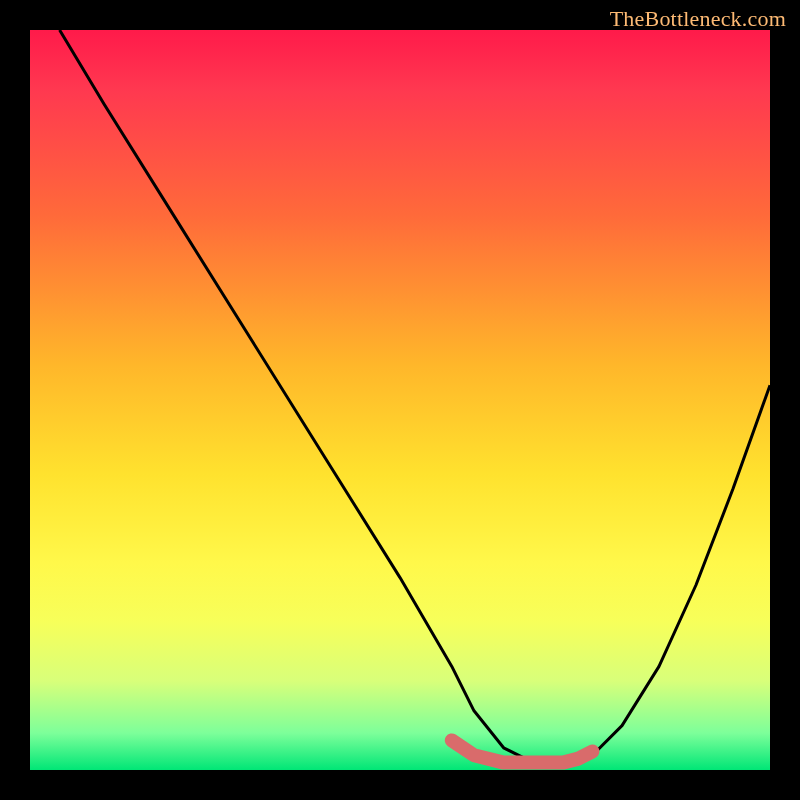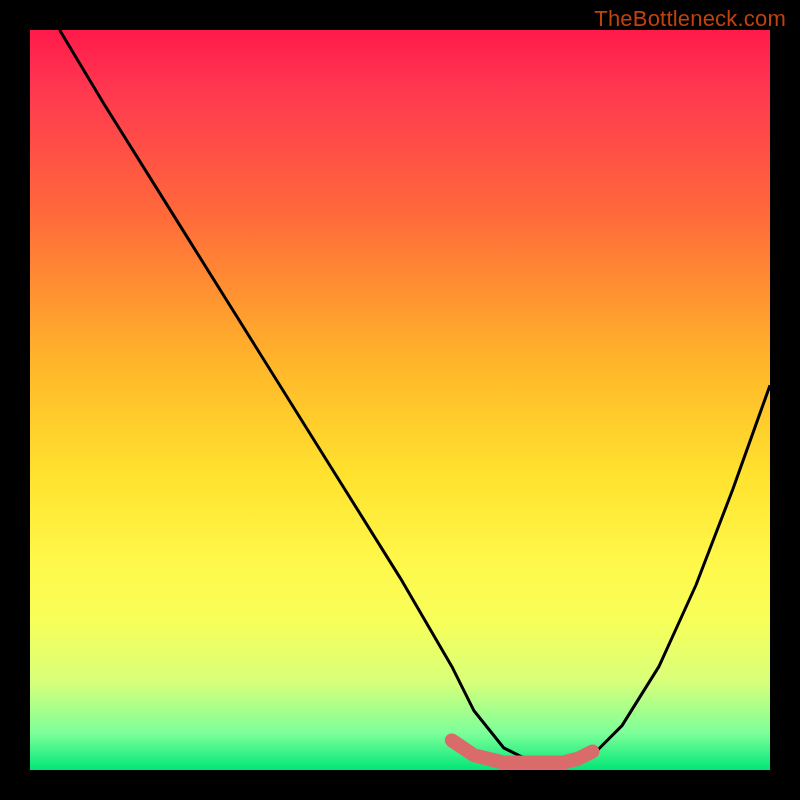--- a/index.html
+++ b/index.html
@@ -38,25 +38,26 @@
       #f7ff5a 80%,
       #d8ff7a 88%,
       #7dff9a 95%,
       #00e676 100%
     );
   }
   .watermark {
     position: absolute;
     top: 6px;
     right: 14px;
-    color: #c2410c;
+    color: #fdba74;
     font-size: 22px;
     font-weight: 500;
     letter-spacing: 0.2px;
     user-select: none;
+    font-family: Liberation Serif, serif;
   }
   svg.overlay {
     position: absolute;
     inset: 0;
   }
   
 </style>
 </head>
 <body>
 

